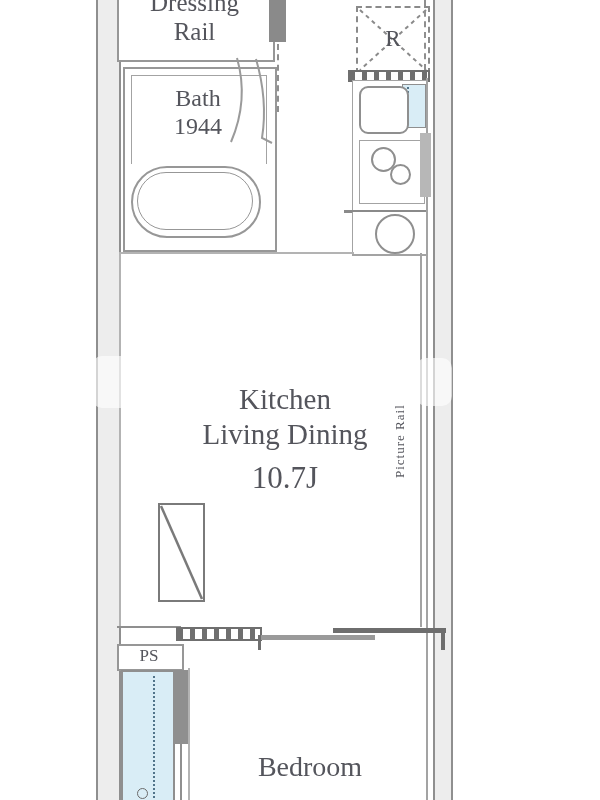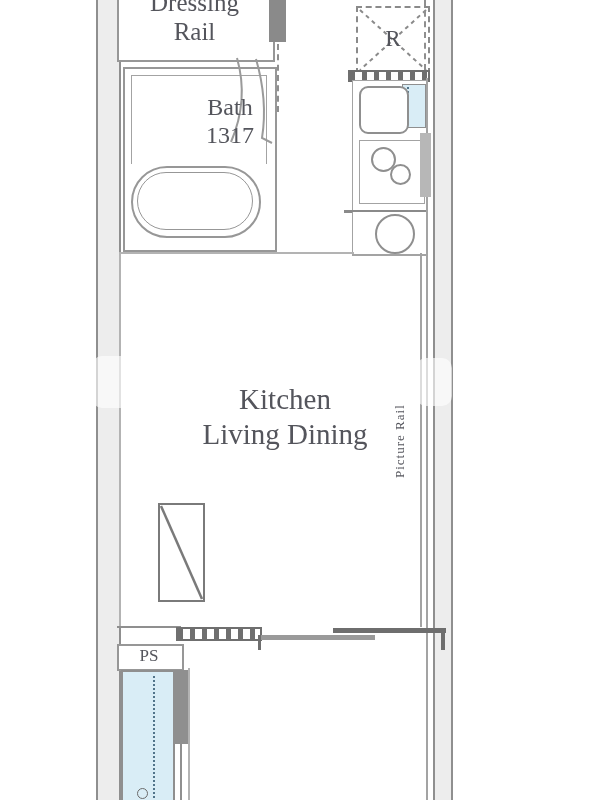--- a/index.html
+++ b/index.html
@@ -39,23 +39,23 @@
 
   <div class="abs" style="left:269px;top:0;width:17px;height:42px;background:#8a8a8a;"></div>
   <div class="dash-v" style="left:277px;top:44px;height:68px;"></div>
 
   <div class="box" style="left:123px;top:67px;width:150px;height:181px;"></div>
   <div class="thinbox" style="left:131px;top:75px;width:134px;height:88px;border-bottom:none;"></div>
   <svg style="left:0;top:0;width:600px;height:800px;" viewBox="0 0 600 800">
     <path d="M 237 58 Q 249 100 231 142" fill="none" stroke="#9a9a9a" stroke-width="2"></path>
     <path d="M 256 59 Q 268 100 262 138 L 272 143" fill="none" stroke="#9a9a9a" stroke-width="2"></path>
   </svg>
-  <div class="label" style="left:133px;top:93px;width:130px;font-size:24px;line-height:28px;padding-left:32px;">
+  <div class="label" style="left:133px;top:84px;width:130px;font-size:24px;line-height:28px;">
     <div>Bath</div>
-    <div>1317</div>
+    <div>1944</div>
   </div>
 
   <div class="stadium" style="left:131px;top:166px;width:126px;height:68px;"></div>
   <div class="stadium" style="left:137px;top:172px;width:114px;height:56px;border-width:1.5px;border-radius:30px;"></div>
 
   <div class="abs" style="left:356px;top:6px;width:70px;height:64px;border:2px dashed #8a8a8a;background:#fff;">
     <svg style="left:0;top:0;width:70px;height:64px;" viewBox="0 0 70 64">
       <line x1="2" y1="2" x2="68" y2="62" stroke="#8a8a8a" stroke-width="2" stroke-dasharray="4 4"></line>
       <line x1="68" y1="2" x2="2" y2="62" stroke="#8a8a8a" stroke-width="2" stroke-dasharray="4 4"></line>
     </svg>
@@ -74,20 +74,21 @@
 
   <div class="hline" style="left:344px;top:210px;width:84px;height:3px;background:#8a8a8a;"></div>
   <div class="thinbox" style="left:352px;top:212px;width:74px;height:42px;border-top:none;"></div>
   <div class="circle" style="left:375px;top:214px;width:36px;height:36px;border-width:2.5px;"></div>
 
   <div class="vline" style="left:119px;top:252px;height:376px;background:#b3b3b3;"></div>
   <div class="hline" style="left:119px;top:252px;width:235px;background:#b3b3b3;"></div>
   <div class="label" style="left:160px;top:382px;width:250px;font-size:29px;line-height:35px;">
     <div>Kitchen</div>
     <div>Living Dining</div>
+    <div style="margin-top:8px;font-size:31px;">10.7J</div>
   </div>
 
   <div class="label" style="left:392px;top:388px;width:22px;height:106px;font-size:13px;
               writing-mode:vertical-rl;transform:rotate(180deg);letter-spacing:1px;">Picture Rail</div>
   <div class="vline" style="left:420px;top:253px;height:374px;width:1.5px;"></div>
   <div class="vline" style="left:426px;top:78px;height:722px;width:1.5px;"></div>
   <div class="abs" style="left:420px;top:133px;width:11px;height:64px;background:#b7b7b7;"></div>
   <div class="dash-v" style="left:424px;top:0;height:70px;"></div>
 
   <div class="abs" style="left:158px;top:503px;width:43px;height:95px;border:2.5px solid #7a7a7a;background:#fff;">
@@ -107,17 +108,18 @@
   <div class="label" style="left:117px;top:646px;width:64px;font-size:17px;">PS</div>
 
   <div class="glass" style="left:121px;top:670px;width:50px;height:132px;">
     <div class="dot-v" style="left:30px;top:4px;height:126px;"></div>
     <div class="circle" style="left:14px;top:116px;width:9px;height:9px;border-width:1.5px;border-color:#6b6b6b;background:transparent;"></div>
   </div>
   <div class="abs" style="left:173px;top:670px;width:15px;height:74px;background:#8f8f8f;"></div>
   <div class="vline" style="left:180px;top:744px;height:56px;background:#8f8f8f;"></div>
 
   <div class="vline" style="left:188px;top:668px;height:132px;background:#b3b3b3;width:1.5px;"></div>
+  <div class="label" style="left:200px;top:751px;width:220px;font-size:28px;">Bedroom</div>
 
   <div class="watermark" style="left:92px;top:356px;width:54px;height:52px;"></div>
   <div class="watermark" style="left:416px;top:358px;width:36px;height:48px;"></div>
 
 </div>
 
 </body></html>

